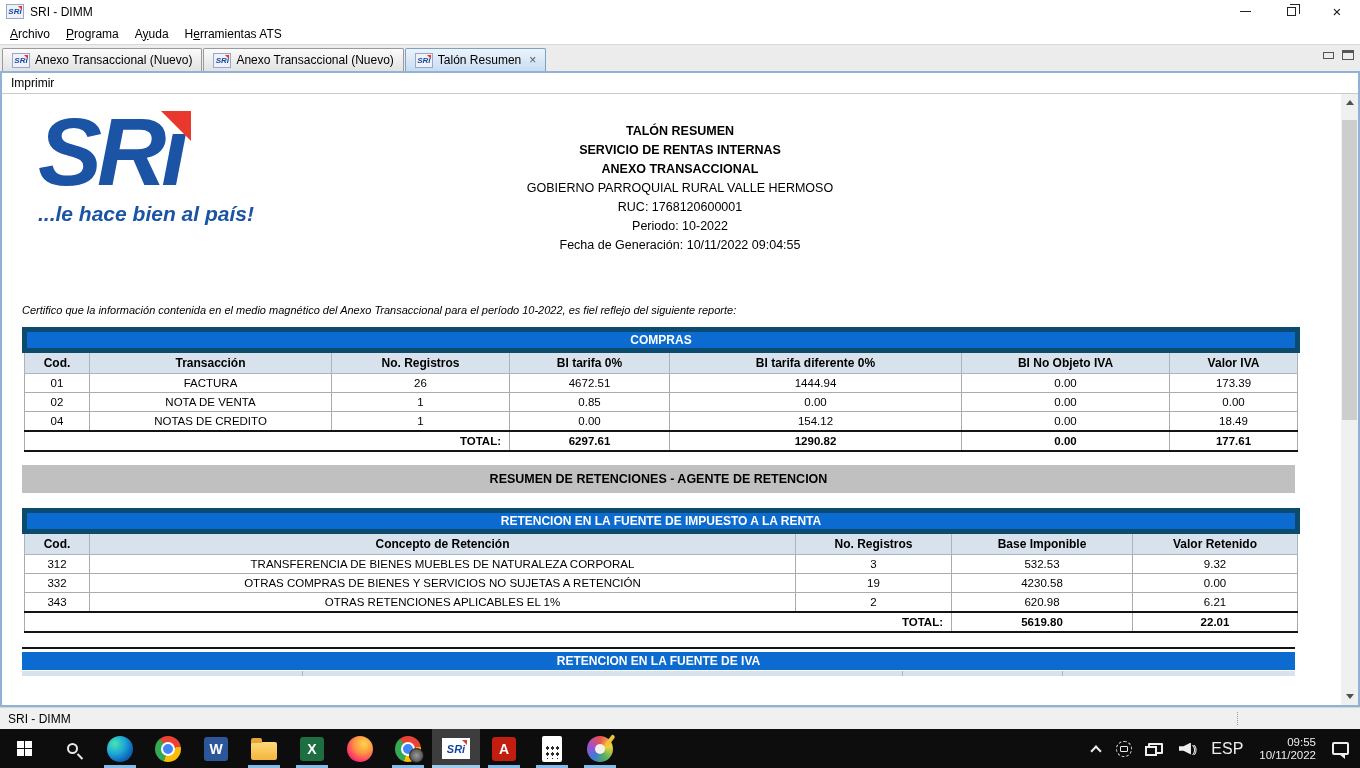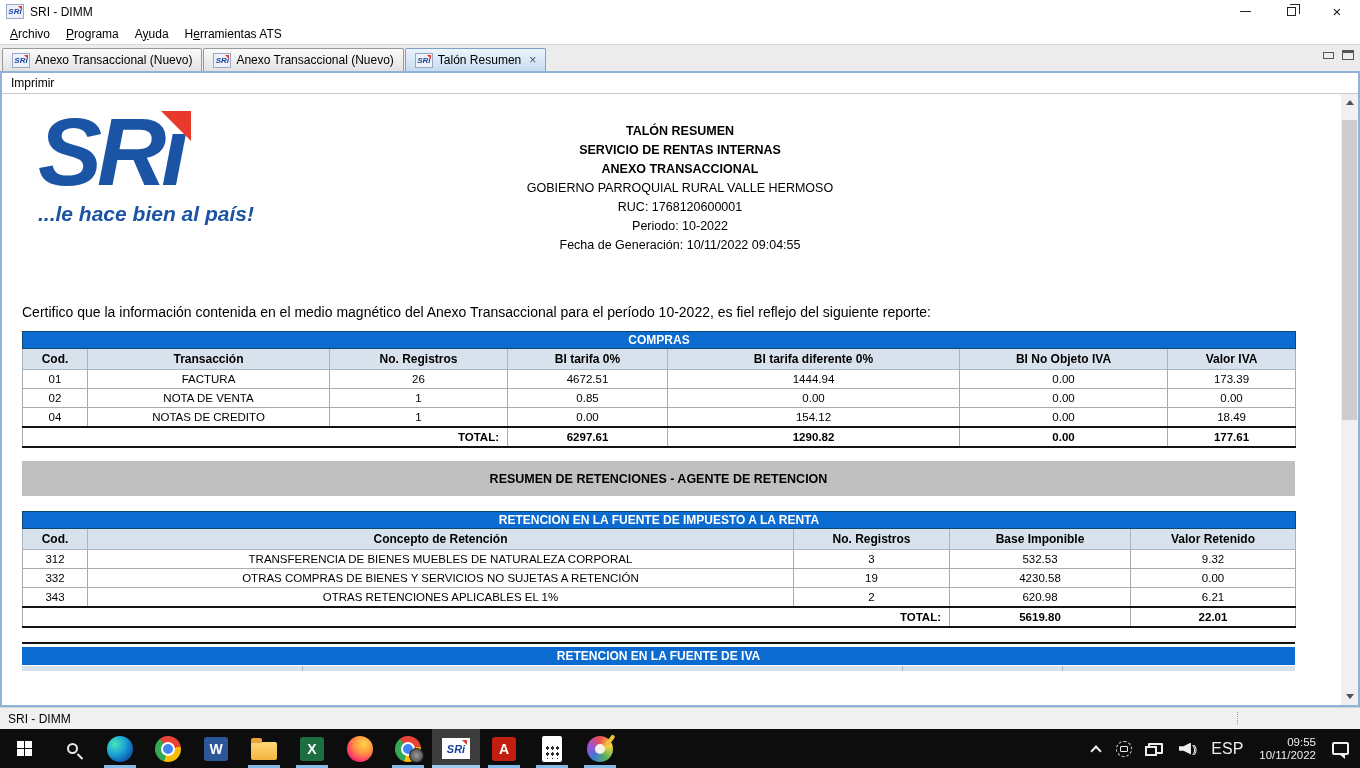--- a/index.html
+++ b/index.html
@@ -52,30 +52,30 @@
   
   .report { position:relative; width:100%; height:100%; color:#000; }
   .logo { position:absolute; left:36px; top:10px; width:230px; }
   .logo-text { font-style:italic; font-weight:bold; font-size:96px; line-height:1.0; color:#1b53a5; letter-spacing:-5px; position:relative; display:inline-block; }
   .logo-tri { position:absolute; top:7px; right:-8px; width:0; height:0; border-top:30px solid #e8392c; border-left:30px solid transparent; }
   .tagline { margin-top:2px; font-style:italic; font-weight:bold; font-size:21px; color:#1b53a5; white-space:nowrap; }
 
   .report-header { text-align:center; padding-top:28px; font-size:12.5px; line-height:19px; }
   .rh-bold { font-weight:bold; }
 
-  .cert { margin:49px 0 0 20px; font-size:14px; }
+  .cert { margin:49px 0 0 20px; font-size:11px;font-style:italic; }
 
   table.tbl { border-collapse:collapse; table-layout:fixed; width:1273px; margin:11px 0 0 20px; font-size:11.5px; text-align:center; }
   .tbl td { border:1px solid #ababab; padding:3px 2px; }
-  .tbl .band td { background:#0b6bd0; color:#fff; font-weight:bold; font-size:12px; border:1px solid #0c4a6e; padding:1px 2px; }
+  .tbl .band td { background:#0b6bd0; color:#fff; font-weight:bold; font-size:12px; border:5px solid #0c4a6e; padding:1px 2px; }
   .tbl .hdr td { background:#d8e2ec; font-weight:bold; font-size:12px; border-color:#a9b6c2; }
   .tbl .total td { font-weight:bold; border-top:2px solid #141414; border-bottom:2px solid #141414; }
   .tbl .total .tlabel { text-align:right; padding-right:8px; }
 
-  .gray-band { margin:13px 0 0 20px; width:1273px; height:35px; background:#c0c0c0; display:flex; align-items:center; justify-content:center; font-weight:bold; font-size:12.5px; }
+  .gray-band { margin:13px 0 0 20px; width:1273px; height:28px; background:#c0c0c0; display:flex; align-items:center; justify-content:center; font-weight:bold; font-size:12.5px; }
 
   .iva-rule { margin:14px 0 0 20px; width:1273px; border-top:2px solid #141414; }
   .iva-band { margin:3px 0 0 20px; width:1273px; height:18px; background:#0b6bd0; color:#fff; font-weight:bold; font-size:12px; display:flex; align-items:center; justify-content:center; }
   .iva-sliver { margin:1px 0 0 20px; width:1273px; height:5px; background:#d8e2ec; position:relative; }
   .iva-sliver i { position:absolute; top:0; bottom:0; border-left:1px solid #a9b6c2; }
 
   
   .statusbar { height:22px; background:#f0f0f0; border-top:1px solid #d5d5d5; display:flex; align-items:center; padding-left:8px; flex:none; position:relative; }
   .statusbar .sb-text { font-size:12px; color:#000; }
   .sb-sep { position:absolute; left:1237px; top:4px; bottom:4px; border-left:1px dotted #9a9a9a; }

